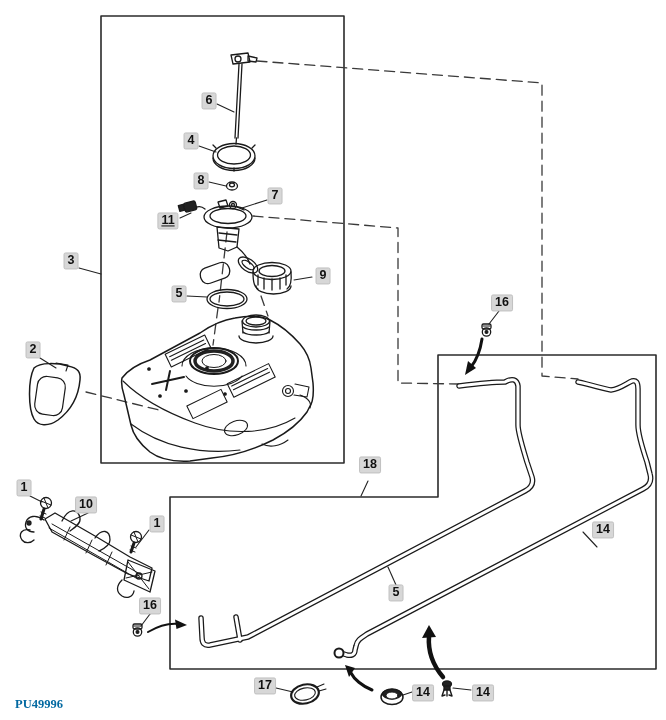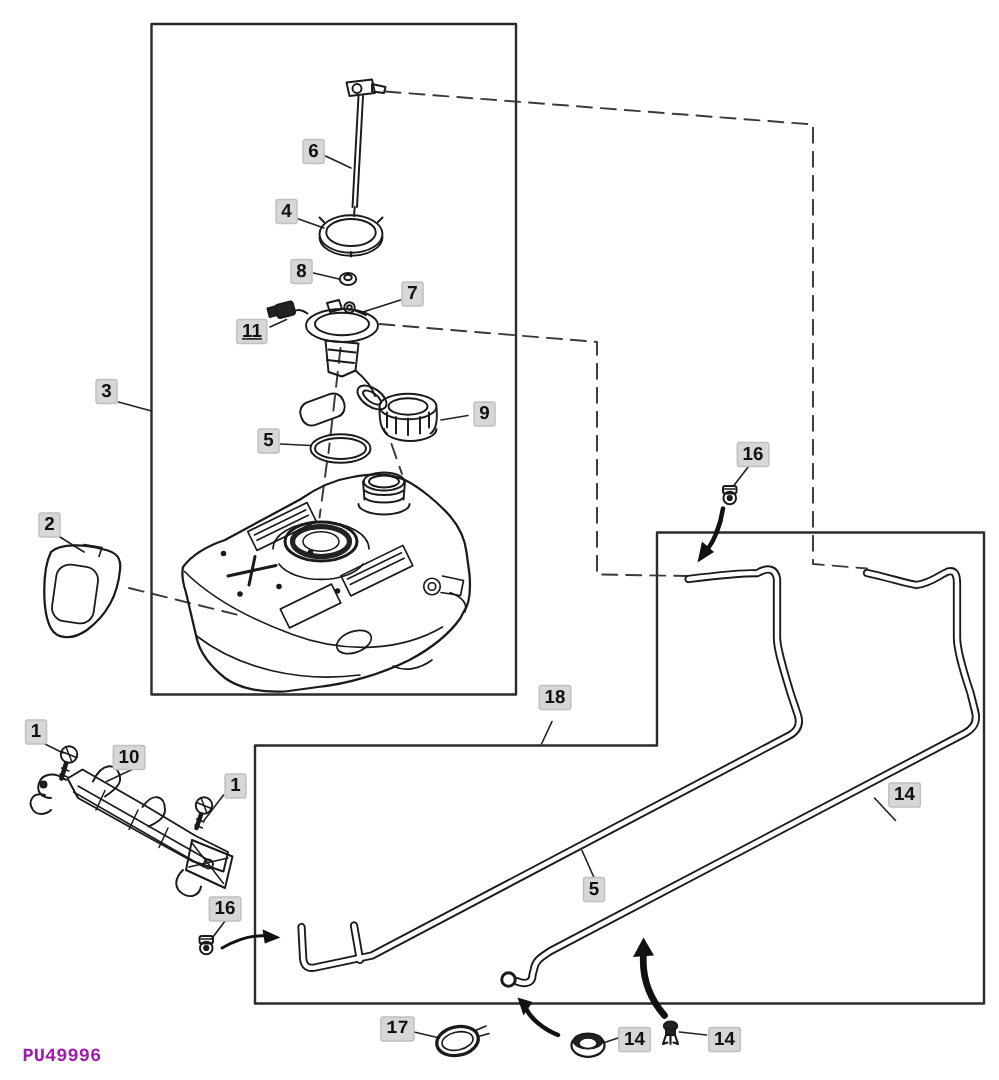--- a/index.html
+++ b/index.html
@@ -9,22 +9,22 @@
   }
   .stage svg{position:absolute;left:0;top:0;}
   .callout{
     position:absolute;transform:translate(-50%,-50%);
     background:#d7d7d7;color:#111;border:1px solid #c0c0c0;
     font-family:"Liberation Sans",sans-serif;font-weight:bold;
     font-size:12.5px;line-height:1.05;padding:1px 3px 1px 3px;border-radius:2px;
     letter-spacing:0px;
   }
   .figure-id{
-    position:absolute;left:15px;top:697px;color:#a21caf;
-    font-family:Liberation Mono, monospace;font-weight:bold;font-size:12.5px;
+    position:absolute;left:15px;top:697px;color:#0369a1;
+    font-family:Liberation Serif, serif;font-weight:bold;font-size:12.5px;
   }
 </style>
 </head>
 <body>
 
 <div class="stage">
 
 <svg width="666" height="720" viewBox="0 0 666 720">
   <g fill="none" stroke="#1a1a1a" stroke-width="1.3" stroke-linecap="round" stroke-linejoin="round">
 
@@ -277,20 +277,20 @@
       <div class="callout" style="left: 323px; top: 276px;">9</div>
       <div class="callout" style="left: 33px; top: 350px;">2</div>
       <div class="callout" style="left: 502px; top: 303px;">16</div>
       <div class="callout" style="left: 370px; top: 465px;">18</div>
       <div class="callout" style="left: 24px; top: 488px;">1</div>
       <div class="callout" style="left: 86px; top: 505px;">10</div>
       <div class="callout" style="left: 157px; top: 524px;">1</div>
       <div class="callout" style="left: 150px; top: 606px;">16</div>
       <div class="callout" style="left: 396px; top: 593px;">5</div>
       <div class="callout" style="left: 603px; top: 530px;">14</div>
-      <div class="callout" style="left: 265px; top: 686px; font-family: Liberation Mono, monospace;">17</div>
+      <div class="callout" style="left: 265px; top: 686px;">17</div>
       <div class="callout" style="left: 423px; top: 693px;">14</div>
       <div class="callout" style="left: 483px; top: 693px;">14</div>
     </div>
 
 <div class="figure-id">PU49996</div>
 
 </div>
 
 </body></html>

